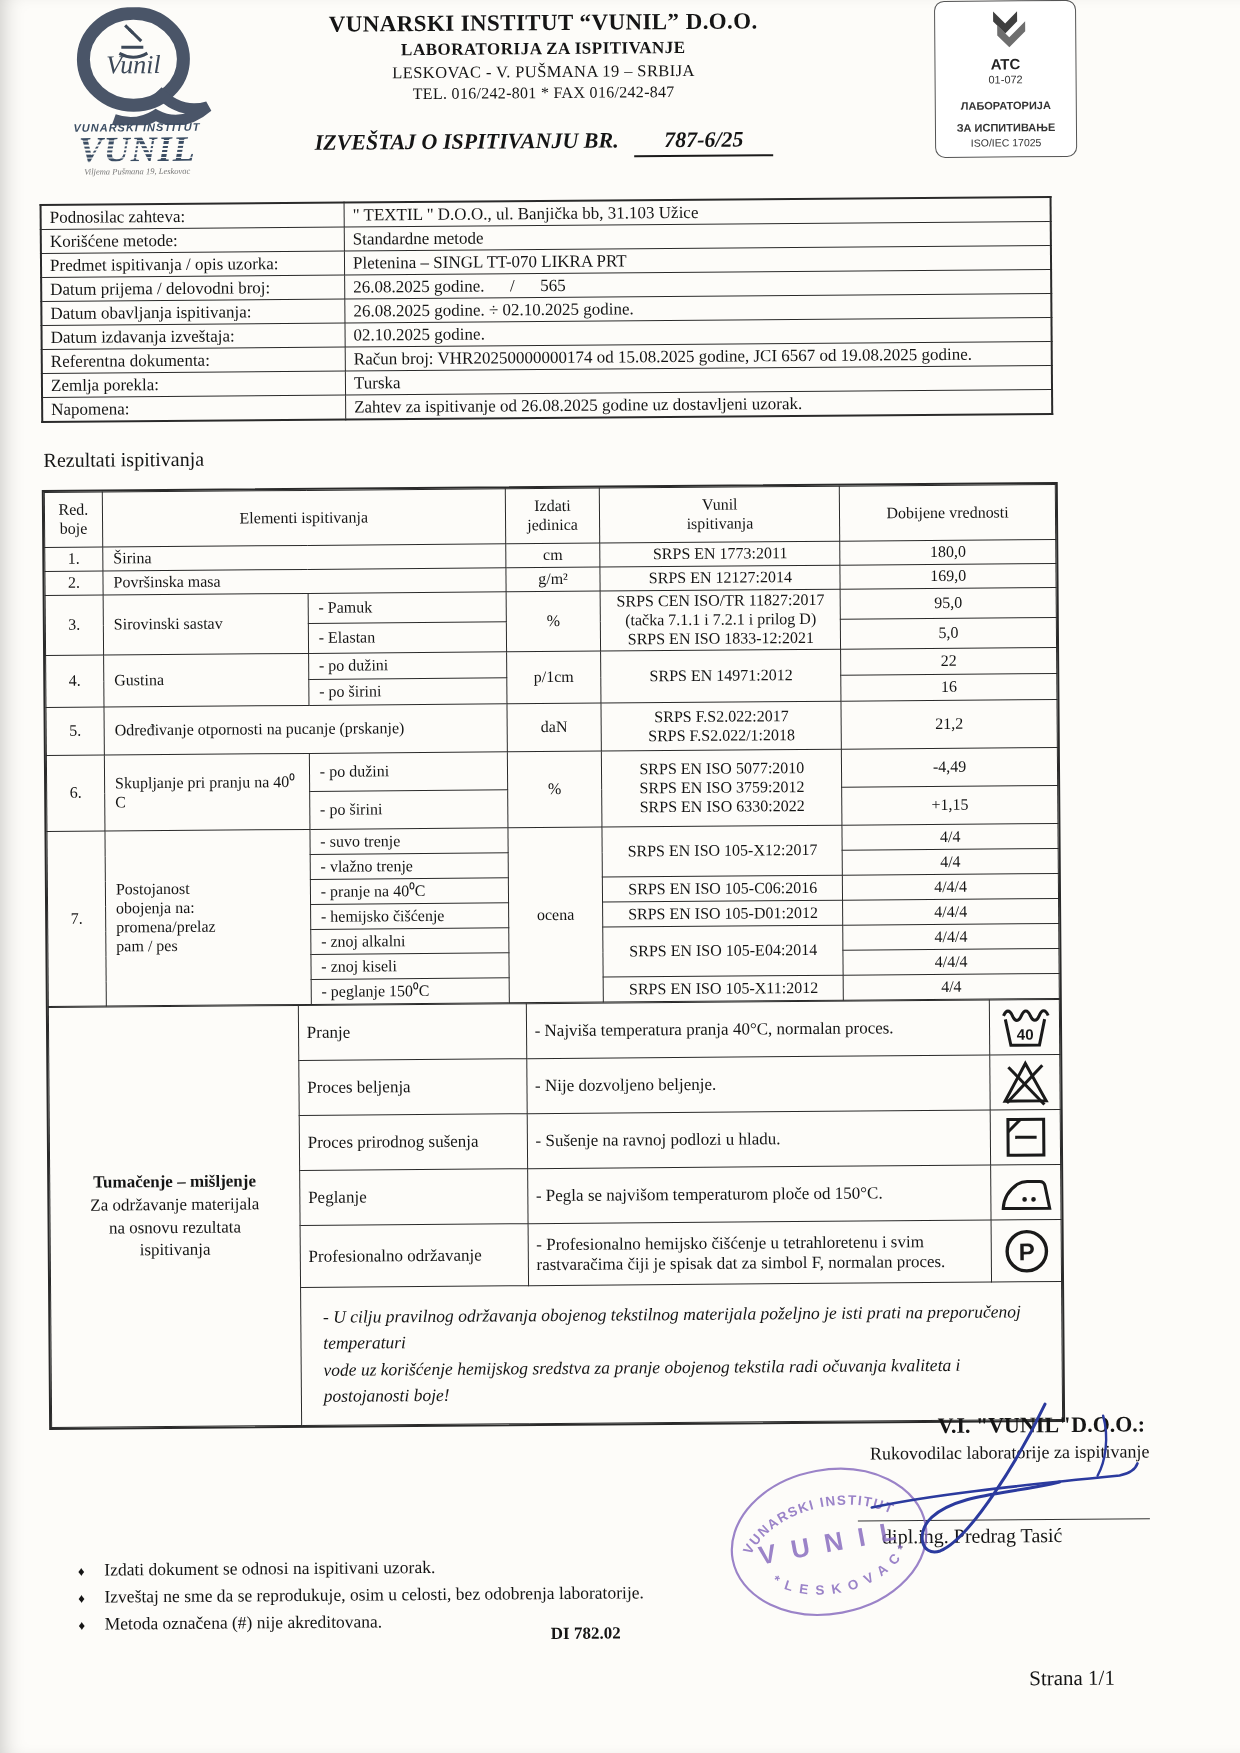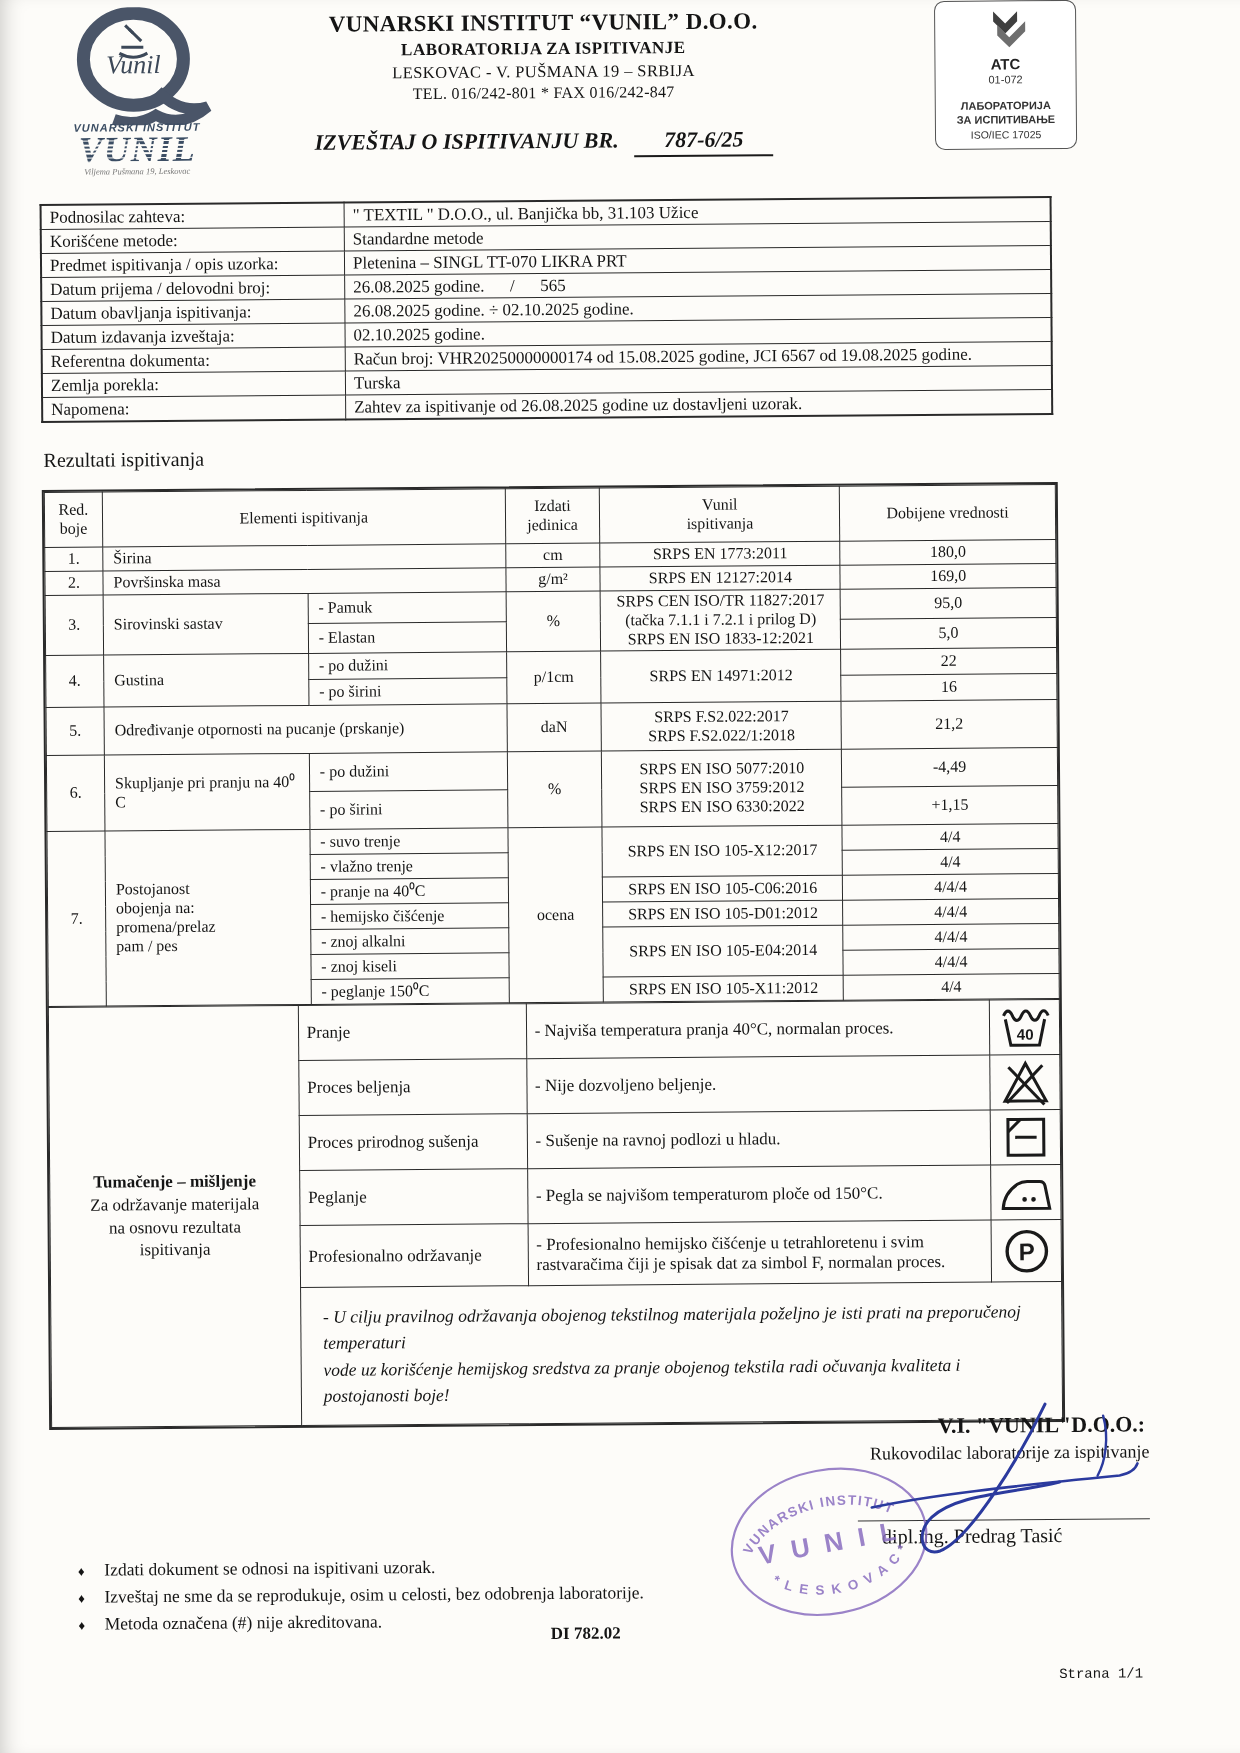--- a/index.html
+++ b/index.html
@@ -59,21 +59,21 @@
   .sig-line{margin:56px 0 0 188px;border-top:1.6px solid #333;width:292px;}
   .sig-name{font-size:20px;margin:4px 0 0 212px;}
   .stamp{position:absolute;left:54px;top:44px;transform:rotate(-10deg);opacity:.85;}
   .squig{position:absolute;left:150px;top:-14px;}
 
   
   .foot{position:absolute;left:8px;top:1552px;width:1040px;font-size:17.5px;}
   .brow{display:flex;align-items:baseline;margin-bottom:6px;}
   .dia{width:46px;text-align:center;font-size:13px;}
   .docid{position:absolute;left:500px;top:1620px;font-size:17px;font-weight:bold;}
-  .pageno{position:absolute;left:1008px;top:1666px;font-size:14px;font-family:Liberation Mono, monospace;}
+  .pageno{position:absolute;left:978px;top:1666px;font-size:21px;}
 </style>
 </head>
 <body>
 
 <div class="page">
 <div class="content">
 
   <div class="hdr">
 
     <div class="logo-block">
@@ -105,21 +105,21 @@
     </div>
 
     <div class="atc">
       <svg class="ic" width="48" height="44" viewBox="0 0 48 44">
         <path d="M12 2 L24 14 L36 2 L36 12 L24 24 L12 12 Z" fill="#3f3f3f"></path>
         <path d="M16 16 L28 28 L44 12 L44 22 L28 38 L16 26 Z" fill="#6e6e6e"></path>
       </svg>
       <div class="atc-label">ATC</div>
       <div class="atc-num">01-072</div>
       <div class="atc-cyr">ЛАБОРАТОРИЈА</div>
-      <div class="atc-cyr" style="margin-top:0">ЗА ИСПИТИВАЊЕ</div>
+      <div class="atc-cyr" style="margin-top:8px">ЗА ИСПИТИВАЊЕ</div>
       <div class="atc-iso">ISO/IEC 17025</div>
     </div>
   </div>
 
   <table class="meta">
     <tbody>
       <tr>
             <td class="lbl">Podnosilac zahteva:</td>
             <td class="val">" TEXTIL " D.O.O., ul. Banjička bb, 31.103 Užice</td>
           </tr>

